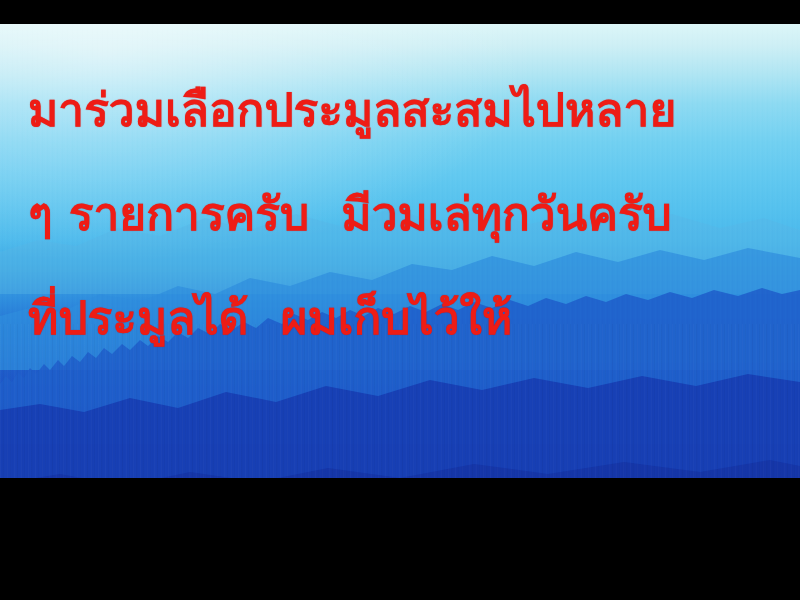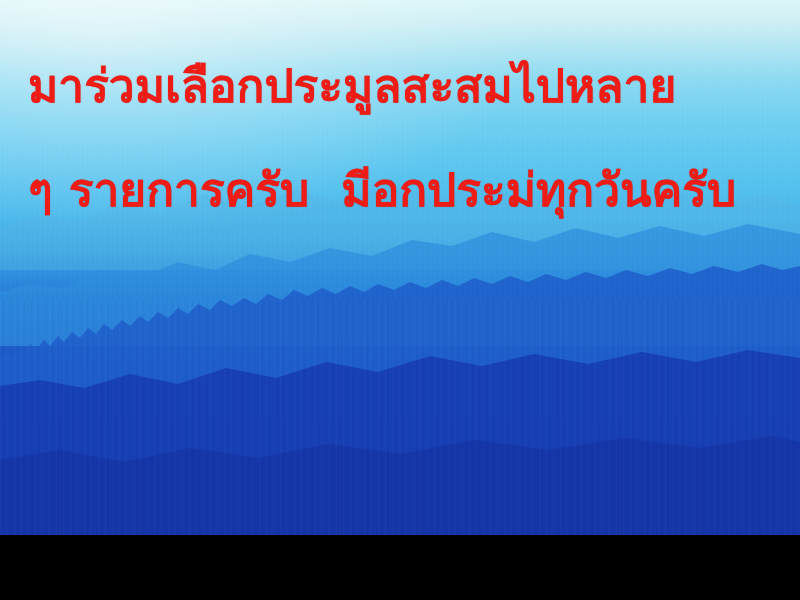--- a/index.html
+++ b/index.html
@@ -4,21 +4,21 @@
 <title>Thai Auction Banner</title>
 <style>
   html, body {
     margin: 0;
     padding: 0;
     background: #000;
   }
   #stage {
     position: relative;
     width: 800px;
-    height: 535px;
+    height: 454px;
     overflow: hidden;
     font-family: "DejaVu Sans", sans-serif;
     
     background:
       linear-gradient(to bottom,
         #dcf6f8 0px,
         #cdeff5 22px,
         #b2e6f3 48px,
         #8ddaf2 80px,
         #72d0f1 118px,
@@ -27,20 +27,21 @@
         #4ab9ec 215px,
         #3fa9e4 245px,
         #2f8ede 275px,
         #2472d4 305px,
         #1f5fcb 340px,
         #1b4fc2 380px,
         #1945bb 420px,
         #173fb4 470px,
         #163aae 530px,
         #1536a8 600px);
+    margin-top: 24px;
   }
 
   
   .ridge {
     position: absolute;
     left: 0;
     width: 800px;
     background-repeat: no-repeat;
     background-size: 100% 100%;
   }
@@ -181,16 +182,17 @@
       <path d="M0,160 L60,150 L124,162 L190,148 L258,158 L328,144 L400,154 L474,140
                L548,150 L624,138 L700,148 L770,136 L800,142 L800,300 L0,300 Z" fill="#1536a8"></path>
     </svg>
   </div>
 
   <div class="grain"></div>
   <div class="grain-lower"></div>
 
   <div id="caption">
     <div class="cap-line">มาร่วมเลือกประมูลสะสมไปหลาย</div>
-    <div class="cap-line">ๆ รายการครับ  มีอกประม่ทุกวันครับ</div>
+    <div class="cap-line">ๆ รายการครับ  มีวมเล่ทุกวันครับ</div>
+    <div class="cap-line">ที่ประมูลได้  ผมเก็บไว้ให้</div>
   </div>
 
 </div>
 
 </body></html>

